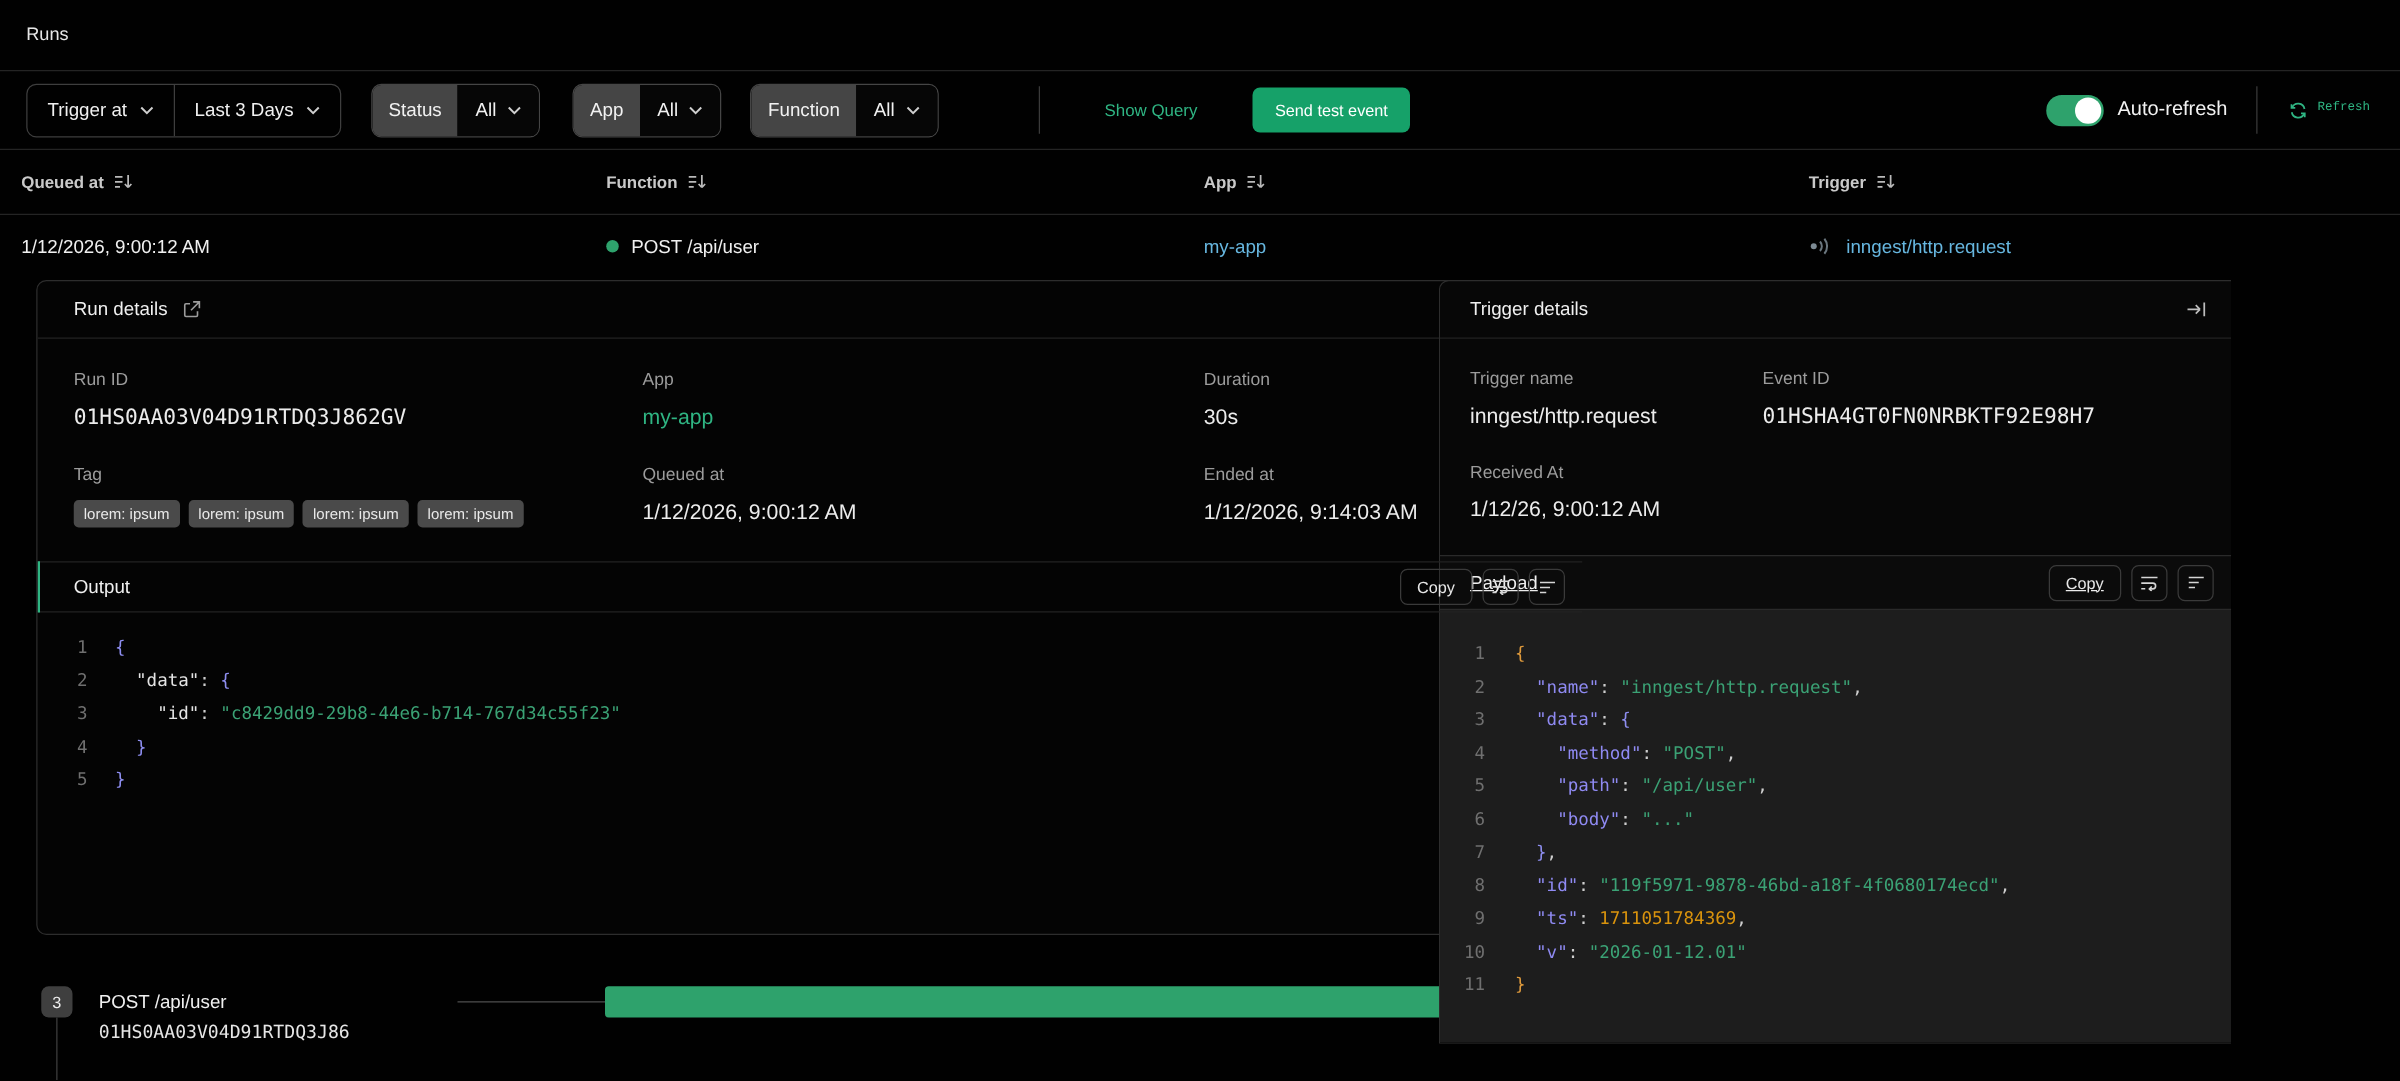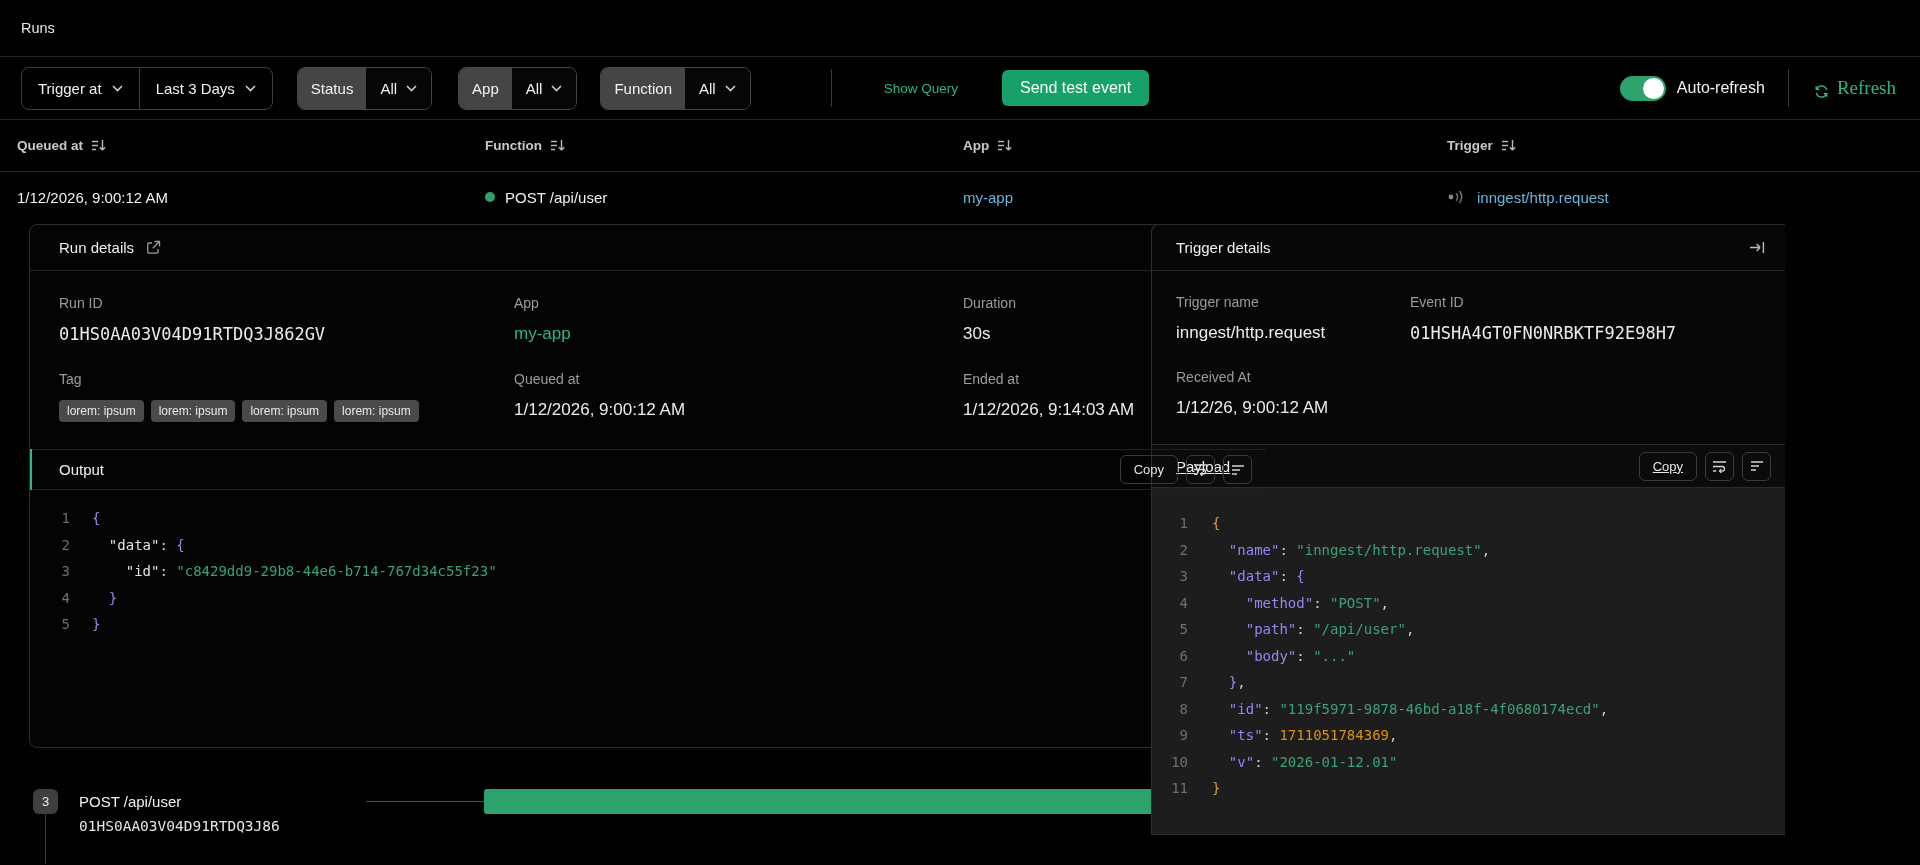--- a/index.html
+++ b/index.html
@@ -16,25 +16,25 @@
   .filterbar { height:63px; display:flex; align-items:center; padding:0 24px 0 21px; border-bottom:1px solid #242424; }
   .select-pair { display:flex; height:43px; border:1px solid #3e3e3e; border-radius:8px; overflow:hidden; }
   .select-pair .seg-btn { display:flex; align-items:center; gap:10px; padding:0 16px; font-size:15px; color:#f0f0f0; background:transparent; border:none; cursor:pointer; font-family:inherit; }
   .select-pair .seg-btn + .seg-btn { border-left:1px solid #3e3e3e; }
   .chev { width:11px; height:7px; flex:none; }
   .filter-group { display:flex; height:43px; border:1px solid #454545; border-radius:8px; overflow:hidden; align-items:stretch; }
   .filter-group .fg-label { display:flex; align-items:center; padding:0 13px; background:#454545; color:#f2f2f2; font-size:15px; }
   .filter-group .fg-value { display:flex; align-items:center; gap:9px; padding:0 14px; background:#060606; color:#f2f2f2; font-size:15px; border:none; cursor:pointer; font-family:inherit; }
   .vdiv { width:1px; height:38px; background:#3a3a3a; }
   .link-green { background:none; border:none; color:#2fb583; font-size:13.5px; cursor:pointer; font-family:inherit; }
-  .btn-send { height:36px; padding:0 18px; border:none; border-radius:6px; background:#16a169; color:#fff; font-size:16px; cursor:pointer; font-family:inherit; }
+  .btn-send { height:36px; padding:0 18px; border:none; border-radius:6px; background:#16a169; color:#fff; font-size:13px; cursor:pointer; font-family:inherit; }
   .toggle { width:46px; height:25px; border-radius:13px; background:#2ea26c; position:relative; border:none; cursor:pointer; flex:none; }
   .toggle .knob { position:absolute; right:2px; top:2px; width:21px; height:21px; border-radius:50%; background:#fff; }
   .auto-label { font-size:16px; color:#f2f2f2; }
-  .refresh-btn { display:flex; align-items:flex-end; gap:8px; background:none; border:none; color:#2fb583; font-size:19px; cursor:pointer; font-family:Liberation Serif, serif; }
+  .refresh-btn { display:flex; align-items:flex-start; gap:8px; background:none; border:none; color:#2fb583; font-size:10px; cursor:pointer; font-family:Liberation Mono, monospace; }
 
   
   .tbl-grid { display:grid; grid-template-columns:468px 478px 484px 1fr; padding-left:17px; align-items:center; }
   .tbl-head { height:52px; border-bottom:1px solid #242424; }
   .th { display:flex; align-items:center; gap:8px; font-size:13.5px; font-weight:700; color:#c9c9c9; background:none; border:none; cursor:pointer; font-family:inherit; width:max-content; }
   .tbl-row { height:50px; font-size:15px; color:#f0f0f0; cursor:pointer; }
   .cell-fn { display:flex; align-items:center; gap:10px; }
   .dot-green { width:10px; height:10px; border-radius:50%; background:#2ea26c; flex:none; }
   .link-blue { color:#67b7e0; text-decoration:none; font-size:15px; }
   .cell-trig { display:flex; align-items:center; gap:10px; }

